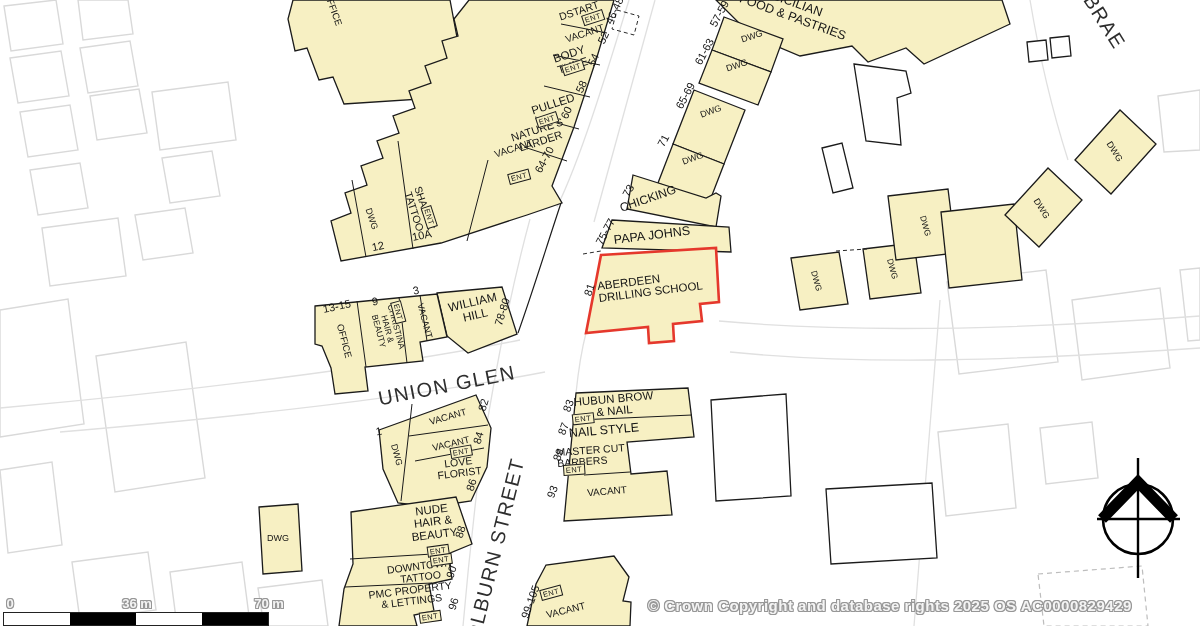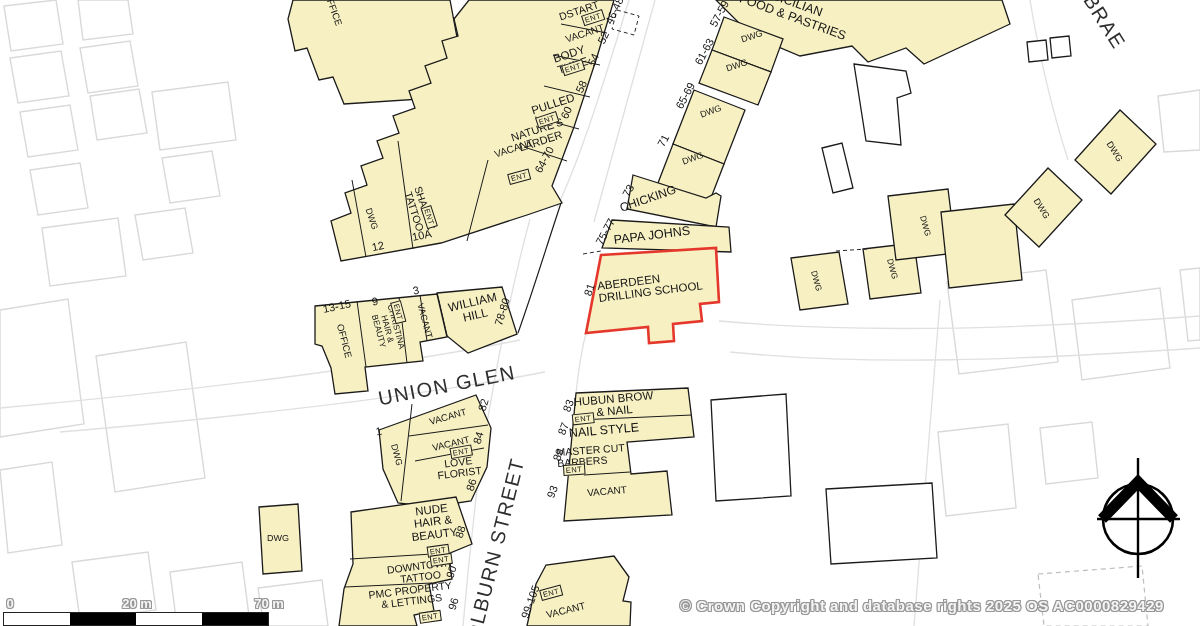--- a/index.html
+++ b/index.html
@@ -24,21 +24,21 @@
   .ent{font-size:7.5px;border:1px solid #1b1b1b;background:var(--building,#f7f0c3);
        padding:0 1.5px;line-height:1.25;letter-spacing:.5px;}
   .halo{color:#f4f4f4;font-weight:bold;
         text-shadow:-1px -1px 0 #979797,1px -1px 0 #979797,-1px 1px 0 #979797,1px 1px 0 #979797,
                     0 -1px 0 #979797,0 1px 0 #979797,-1px 0 0 #979797,1px 0 0 #979797;}
   .scalebar{position:absolute;left:3px;top:612px;width:264px;height:12px;border:1px solid #222;
             display:flex;background:#fff;}
   .scalebar span{flex:1;}
   .scalebar .b{background:#000;}
   .scale-label{position:absolute;font-size:13px;transform:translate(-50%,-50%);}
-  .copyright{position:absolute;left:648px;top:597px;width:548px;text-align:center;
+  .copyright{position:absolute;left:648px;top:597px;width:548px;text-align:left;
              font-size:15px;letter-spacing:.5px;white-space:nowrap;}
   .compass{position:absolute;left:1088px;top:450px;}
   .ta-l{text-align:left;}
 </style>
 </head>
 <body>
 
 <div class="map">
 
   <svg class="base" width="1200" height="626" viewBox="0 0 1200 626">
@@ -255,21 +255,21 @@
     <div class="ent" style="left:574px;top:470px;--r:-4deg">ENT</div>
     <div class="ent" style="left:551px;top:593px;--r:-15deg">ENT</div>
 
     <div class="scalebar">
       <span></span>
         <span class="b"></span>
         <span></span>
         <span class="b"></span>
     </div>
     <div class="scale-label halo" style="left:10px;top:603px">0</div>
-    <div class="scale-label halo" style="left:137px;top:603px">20 m</div>
+    <div class="scale-label halo" style="left:137px;top:603px">36 m</div>
     <div class="scale-label halo" style="left:269px;top:603px">70 m</div>
 
     <div class="copyright halo">© Crown Copyright and database rights 2025 OS AC0000829429</div>
 
     <svg class="compass" width="112" height="140" viewBox="0 0 112 140">
       <line x1="50" y1="8" x2="50" y2="128" stroke="#000" stroke-width="2.4"></line>
       <line x1="9" y1="69" x2="92" y2="69" stroke="#000" stroke-width="2.4"></line>
       <circle cx="50" cy="69" r="35" fill="none" stroke="#000" stroke-width="2.6"></circle>
       <path d="M14,69 L50,32 L86,69" fill="none" stroke="#000" stroke-width="11"></path>
     </svg>

